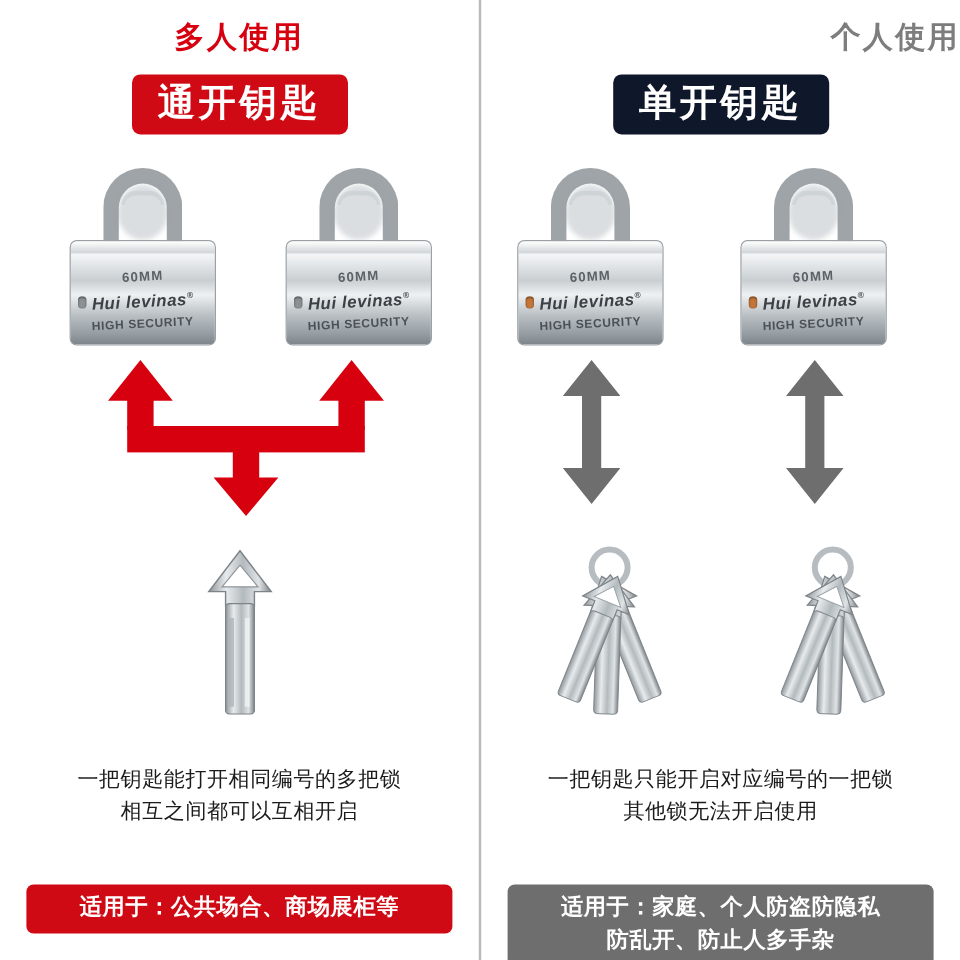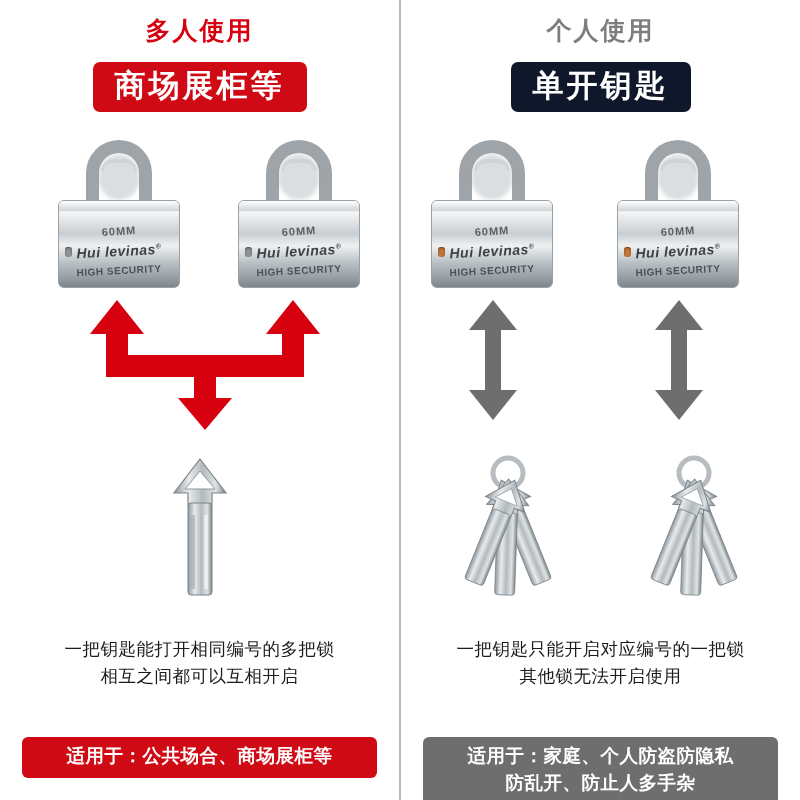--- a/index.html
+++ b/index.html
@@ -40,21 +40,21 @@
     position: absolute;
     top: 14px;
     left: 0;
     width: 100%;
     text-align: center;
     font-size: 25px;
     font-weight: bold;
     letter-spacing: 2px;
   }
   .heading.red { color: #d7000f; }
-  .heading.gray { color: #7d7d7d; }
+  .heading.gray { color: #7d7d7d; text-align: right; }
 
   .banner-wrap {
     position: absolute;
     top: 62px;
     left: 0;
     width: 100%;
     text-align: center;
   }
   .banner {
     display: inline-block;
@@ -237,21 +237,21 @@
 
 <div class="page">
 
   <div class="divider"></div>
 
   <div class="col col-left">
 
     <div class="heading red">多人使用</div>
 
     <div class="banner-wrap">
-      <span class="banner red">商场展柜等</span>
+      <span class="banner red">通开钥匙</span>
     </div>
 
     <div class="lock" style="left:58px; top:140px;">
       <div class="shackle"></div>
       <div class="shackle-shadow"></div>
       <div class="body">
         <div class="body-hole"></div>
         <div class="lock-size">60MM</div>
         <div class="lock-brand"><span>Hui levinas</span><sup>®</sup></div>
         <div class="lock-sub">HIGH SECURITY</div>

